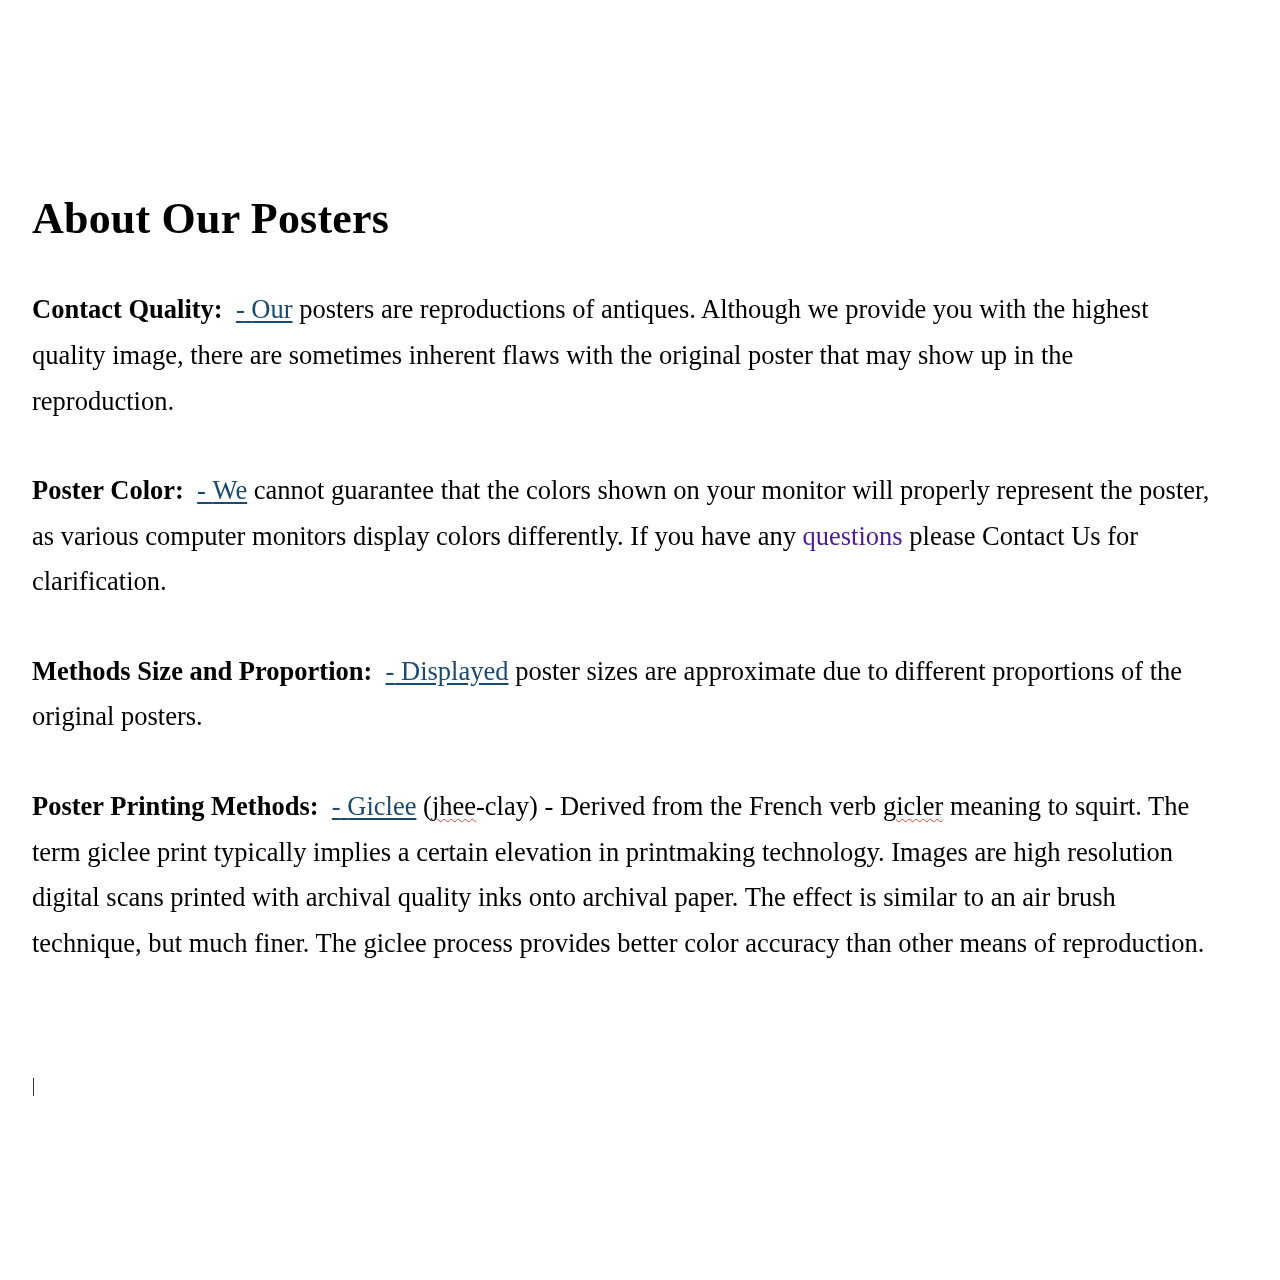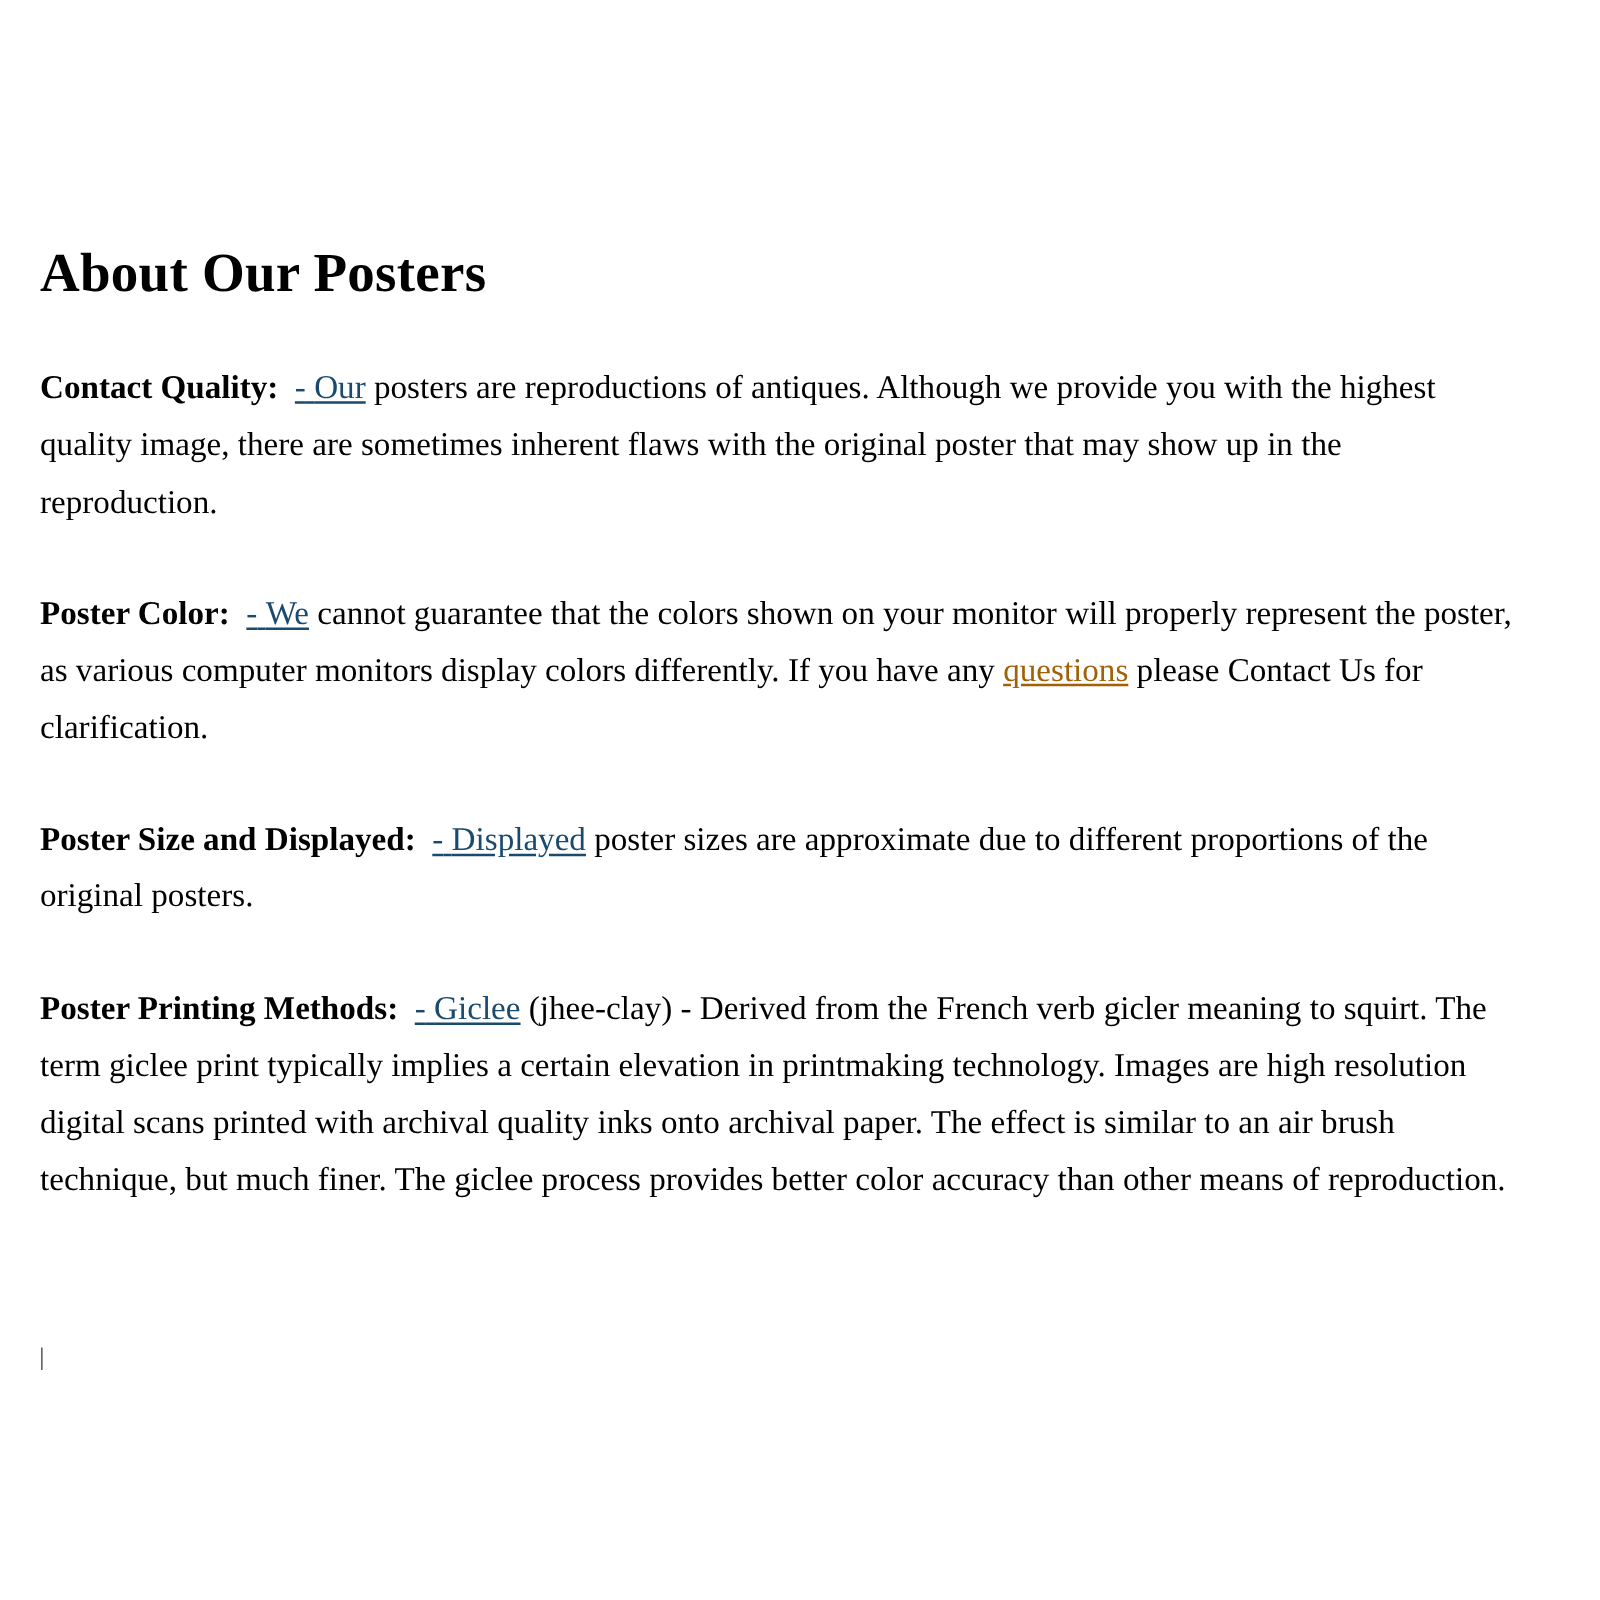--- a/index.html
+++ b/index.html
@@ -40,25 +40,25 @@
   }
   .lead {
     font-weight: bold;
   }
   .dashlink {
     color: #1a4a6e;
     text-decoration: underline;
     text-underline-offset: 3px;
   }
   .ul-link {
-    color: #a16207;
-    text-decoration: underline;
+    color: #4c1d95;
     text-underline-offset: 2px;
   }
   .spell-red {
+    text-decoration: underline;
     text-decoration-style: wavy;
     text-decoration-color: #d04a3a;
     text-underline-offset: 3px;
     text-decoration-thickness: 1px;
     margin-top: 40px;
   }
   .spell-gold {
     text-decoration-style: wavy;
     text-decoration-color: #b08a28;
     text-underline-offset: 3px;
@@ -83,21 +83,21 @@
 
   <p class="para">
     <span class="lead">Contact Quality:</span><span class="nbsp-gap">&nbsp; </span><span class="dashlink">-</span><span class="dashlink">&nbsp;</span><span class="dashlink">Our</span><span> posters are reproductions of antiques. Although we provide you with the highest quality image, there are sometimes inherent flaws with the original poster that may show up in the reproduction.</span>
   </p>
 
   <p class="para">
     <span class="lead">Poster Color:</span><span class="nbsp-gap">&nbsp; </span><span class="dashlink">-</span><span class="dashlink">&nbsp;</span><span class="dashlink">We</span><span> cannot guarantee that the colors shown on your monitor will properly represent the poster, as various computer monitors display colors differently. If you have any </span><span class="ul-link">questions</span><span> please Contact Us for clarification.</span>
   </p>
 
   <p class="para">
-    <span class="lead">Poster Size and Displayed:</span><span class="nbsp-gap">&nbsp; </span><span class="dashlink">-</span><span class="dashlink">&nbsp;</span><span class="dashlink">Displayed</span><span> poster sizes are approximate due to different proportions of the original posters.</span>
+    <span class="lead">Methods Size and Proportion:</span><span class="nbsp-gap">&nbsp; </span><span class="dashlink">-</span><span class="dashlink">&nbsp;</span><span class="dashlink">Displayed</span><span> poster sizes are approximate due to different proportions of the original posters.</span>
   </p>
 
   <p class="para">
     <span class="lead">Poster Printing Methods:</span><span class="nbsp-gap">&nbsp; </span><span class="dashlink">-</span><span class="dashlink">&nbsp;</span><span class="dashlink">Giclee</span><span> (</span><span class="spell-red">jhee</span><span>-clay) - Derived from the French verb </span><span class="spell-red">gicler</span><span> meaning to squirt. The term giclee print typically implies a certain elevation in printmaking technology. Images are high resolution digital scans printed with archival quality inks onto archival paper. The effect is </span><span class="spell-gold">similar to</span><span> an air brush technique, but much finer. The giclee process provides better color accuracy than other means of reproduction.</span>
   </p>
 
   <div class="caret"></div>
 </div>
 
 </body></html>

